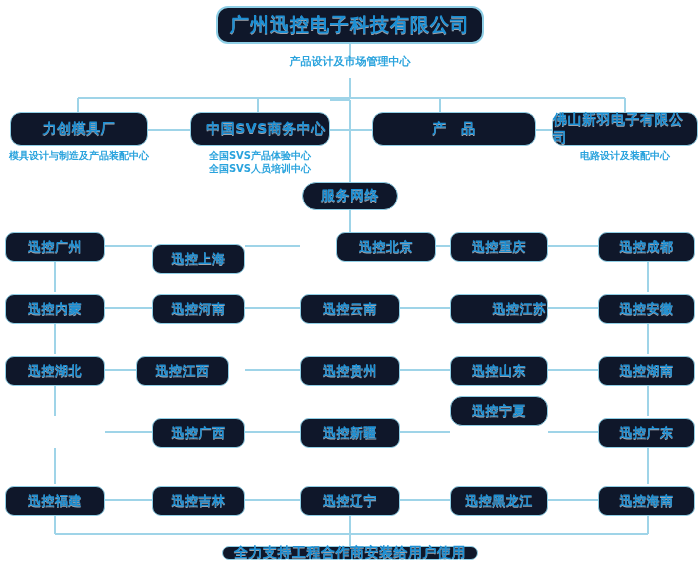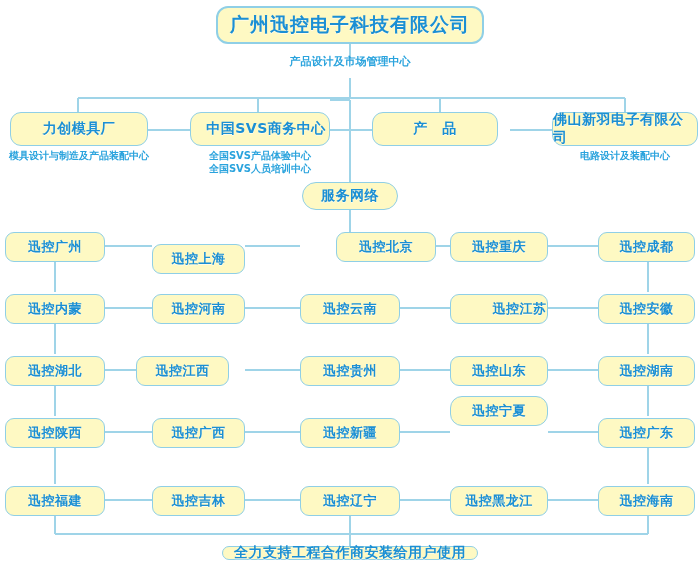--- a/index.html
+++ b/index.html
@@ -13,21 +13,21 @@
   #chart{
     position:absolute;left:0;top:0;width:700px;height:579px;
   }
   svg.links{
     position:absolute;left:0;top:0;width:700px;height:579px;
     pointer-events:none;
   }
   .node{
     position:absolute;
     box-sizing:border-box;
-    background:#fef9c3;
+    background:#0f172a;
     border:1.5px solid #8fcfe6;
     border-radius:10px;
     display:flex;
     align-items:center;
     justify-content:center;
     color:#1b8fd4;
     font-weight:bold;
     letter-spacing:0.5px;
     text-shadow:0 1px 0 rgba(255,255,255,0.6);
     z-index:2;
@@ -144,21 +144,21 @@
     <span>力创模具厂</span>
   </div>
   <div class="caption" style="left:0px;top:150px;width:158px;">模具设计与制造及产品装配中心</div>
 
   <div class="node unit" style="left:190px;top:112px;width:140px;height:34px;padding-left:12px;">
     <span>中国SVS商务中心</span>
   </div>
   <div class="caption" style="left:182px;top:150px;width:156px;">全国SVS产品体验中心</div>
   <div class="caption" style="left:182px;top:163px;width:156px;">全国SVS人员培训中心</div>
 
-  <div class="node unit" style="left:372px;top:112px;width:126px;height:34px;">
+  <div class="node unit" style="left:372px;top:112px;width:164px;height:34px;">
     <span>产　品</span>
   </div>
 
   <div class="node unit" style="left:552px;top:112px;width:146px;height:34px;">
     <span>佛山新羽电子有限公司</span>
   </div>
   <div class="caption" style="left:552px;top:150px;width:146px;">电路设计及装配中心</div>
 
   <div class="node service" style="left:302px;top:182px;width:96px;height:28px;">
     <span>服务网络</span>
@@ -205,23 +205,20 @@
   <div class="node branch" style="left:300px;top:356px;width:100px;height:30px;">
     <span>迅控贵州</span>
     </div>
   <div class="node branch" style="left:450px;top:356px;width:98px;height:30px;">
     <span>迅控山东</span>
     </div>
   <div class="node branch" style="left:598px;top:356px;width:97px;height:30px;">
     <span>迅控湖南</span>
     </div>
 
-  <div class="node branch" style="left:5px;top:418px;width:100px;height:30px;">
-    <span>迅控陕西</span>
-    </div>
   <div class="node branch" style="left:152px;top:418px;width:93px;height:30px;">
     <span>迅控广西</span>
     </div>
   <div class="node branch" style="left:300px;top:418px;width:100px;height:30px;">
     <span>迅控新疆</span>
     </div>
   <div class="node branch" style="left:450px;top:396px;width:98px;height:30px;border-radius:12px;">
     <span>迅控宁夏</span>
     </div>
   <div class="node branch" style="left:598px;top:418px;width:97px;height:30px;">

